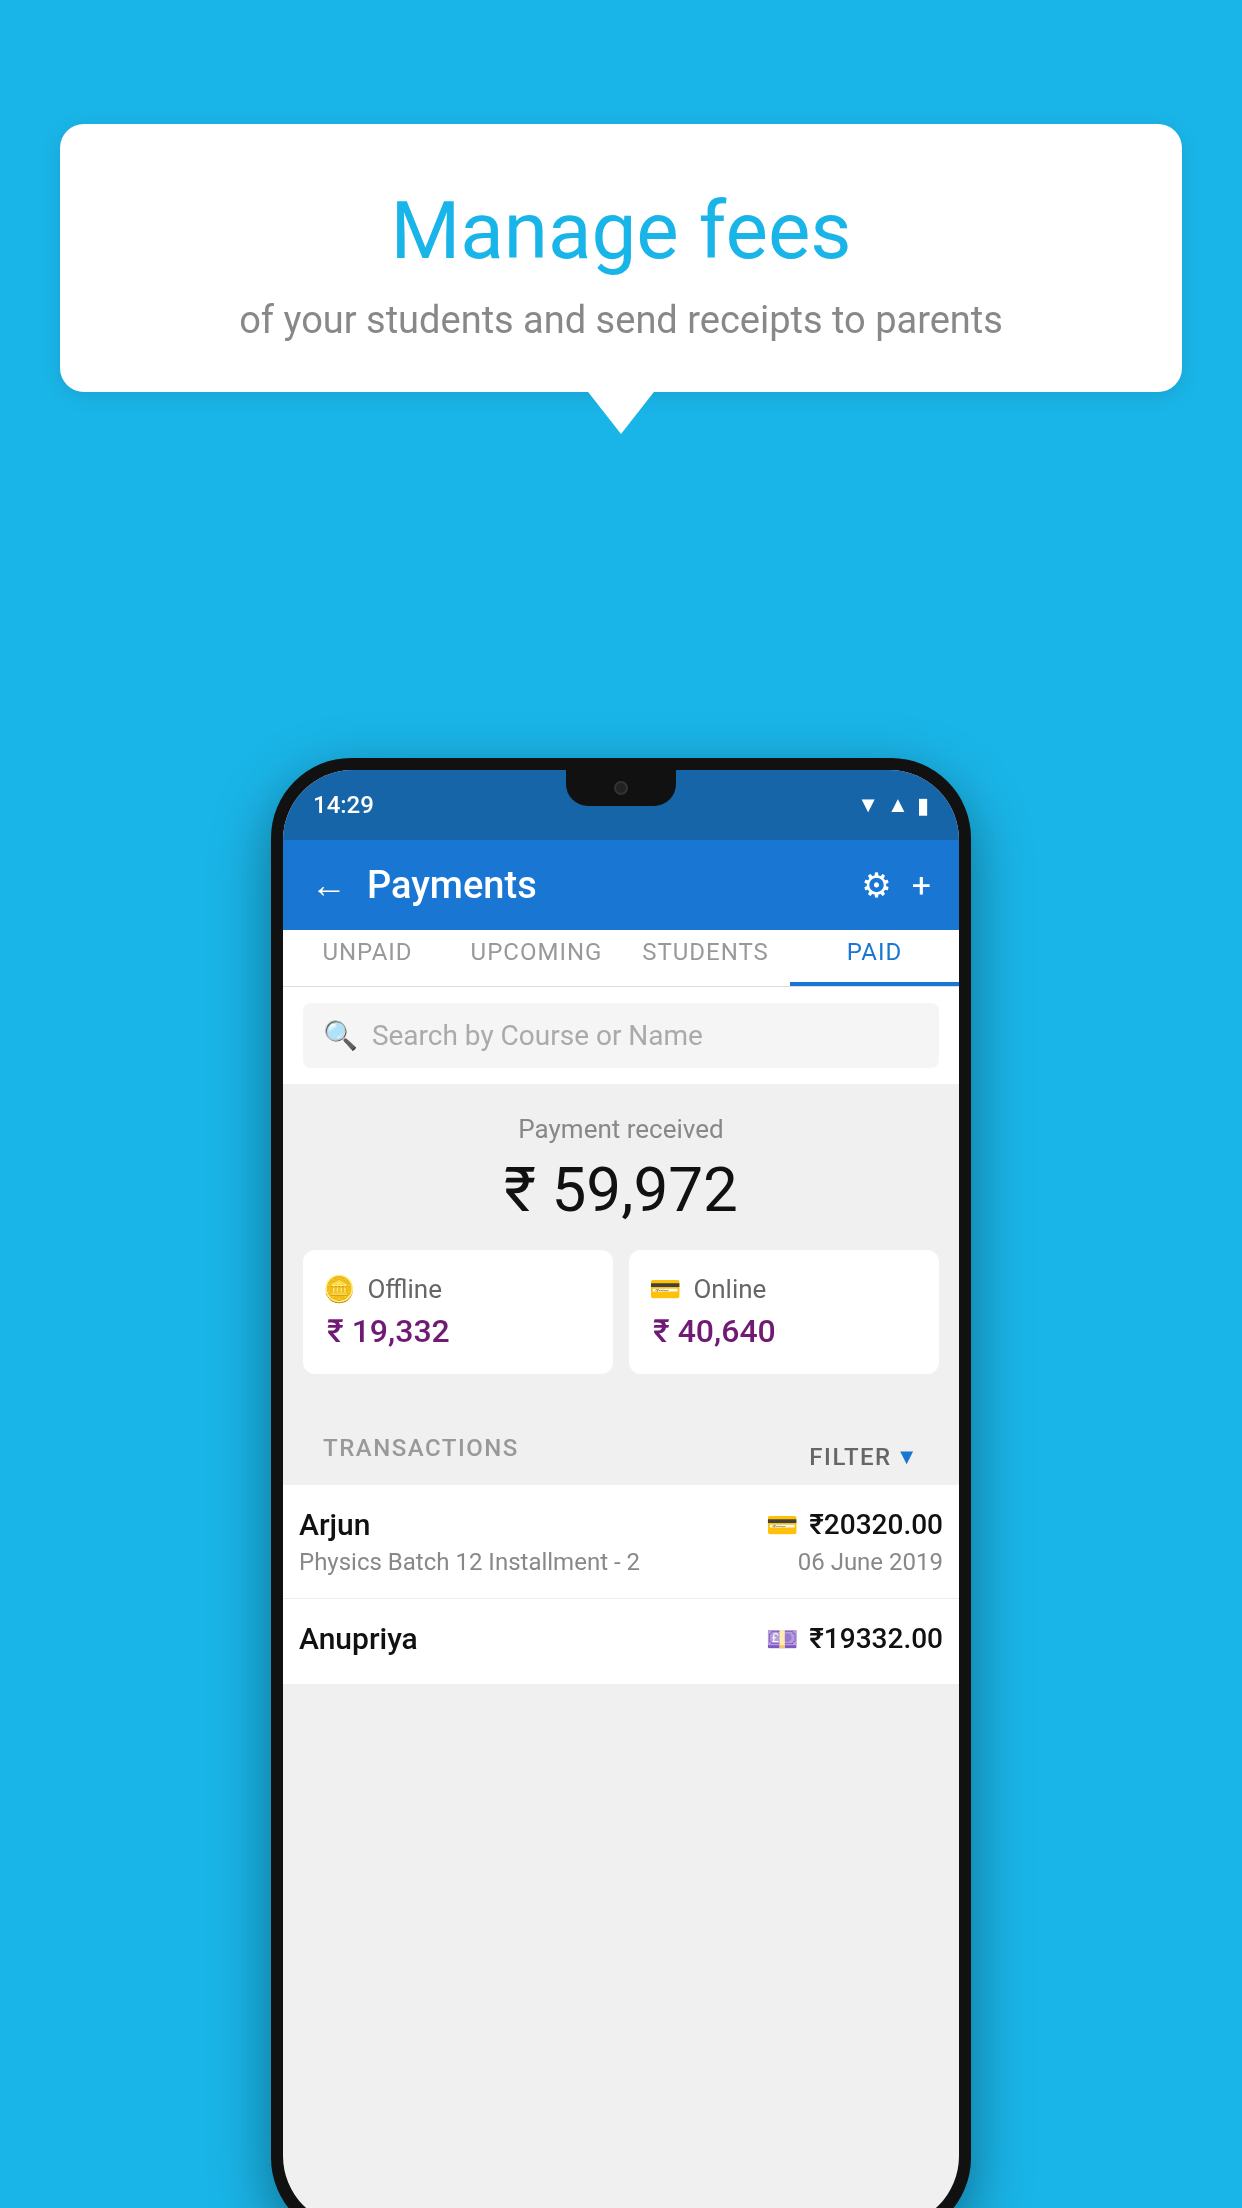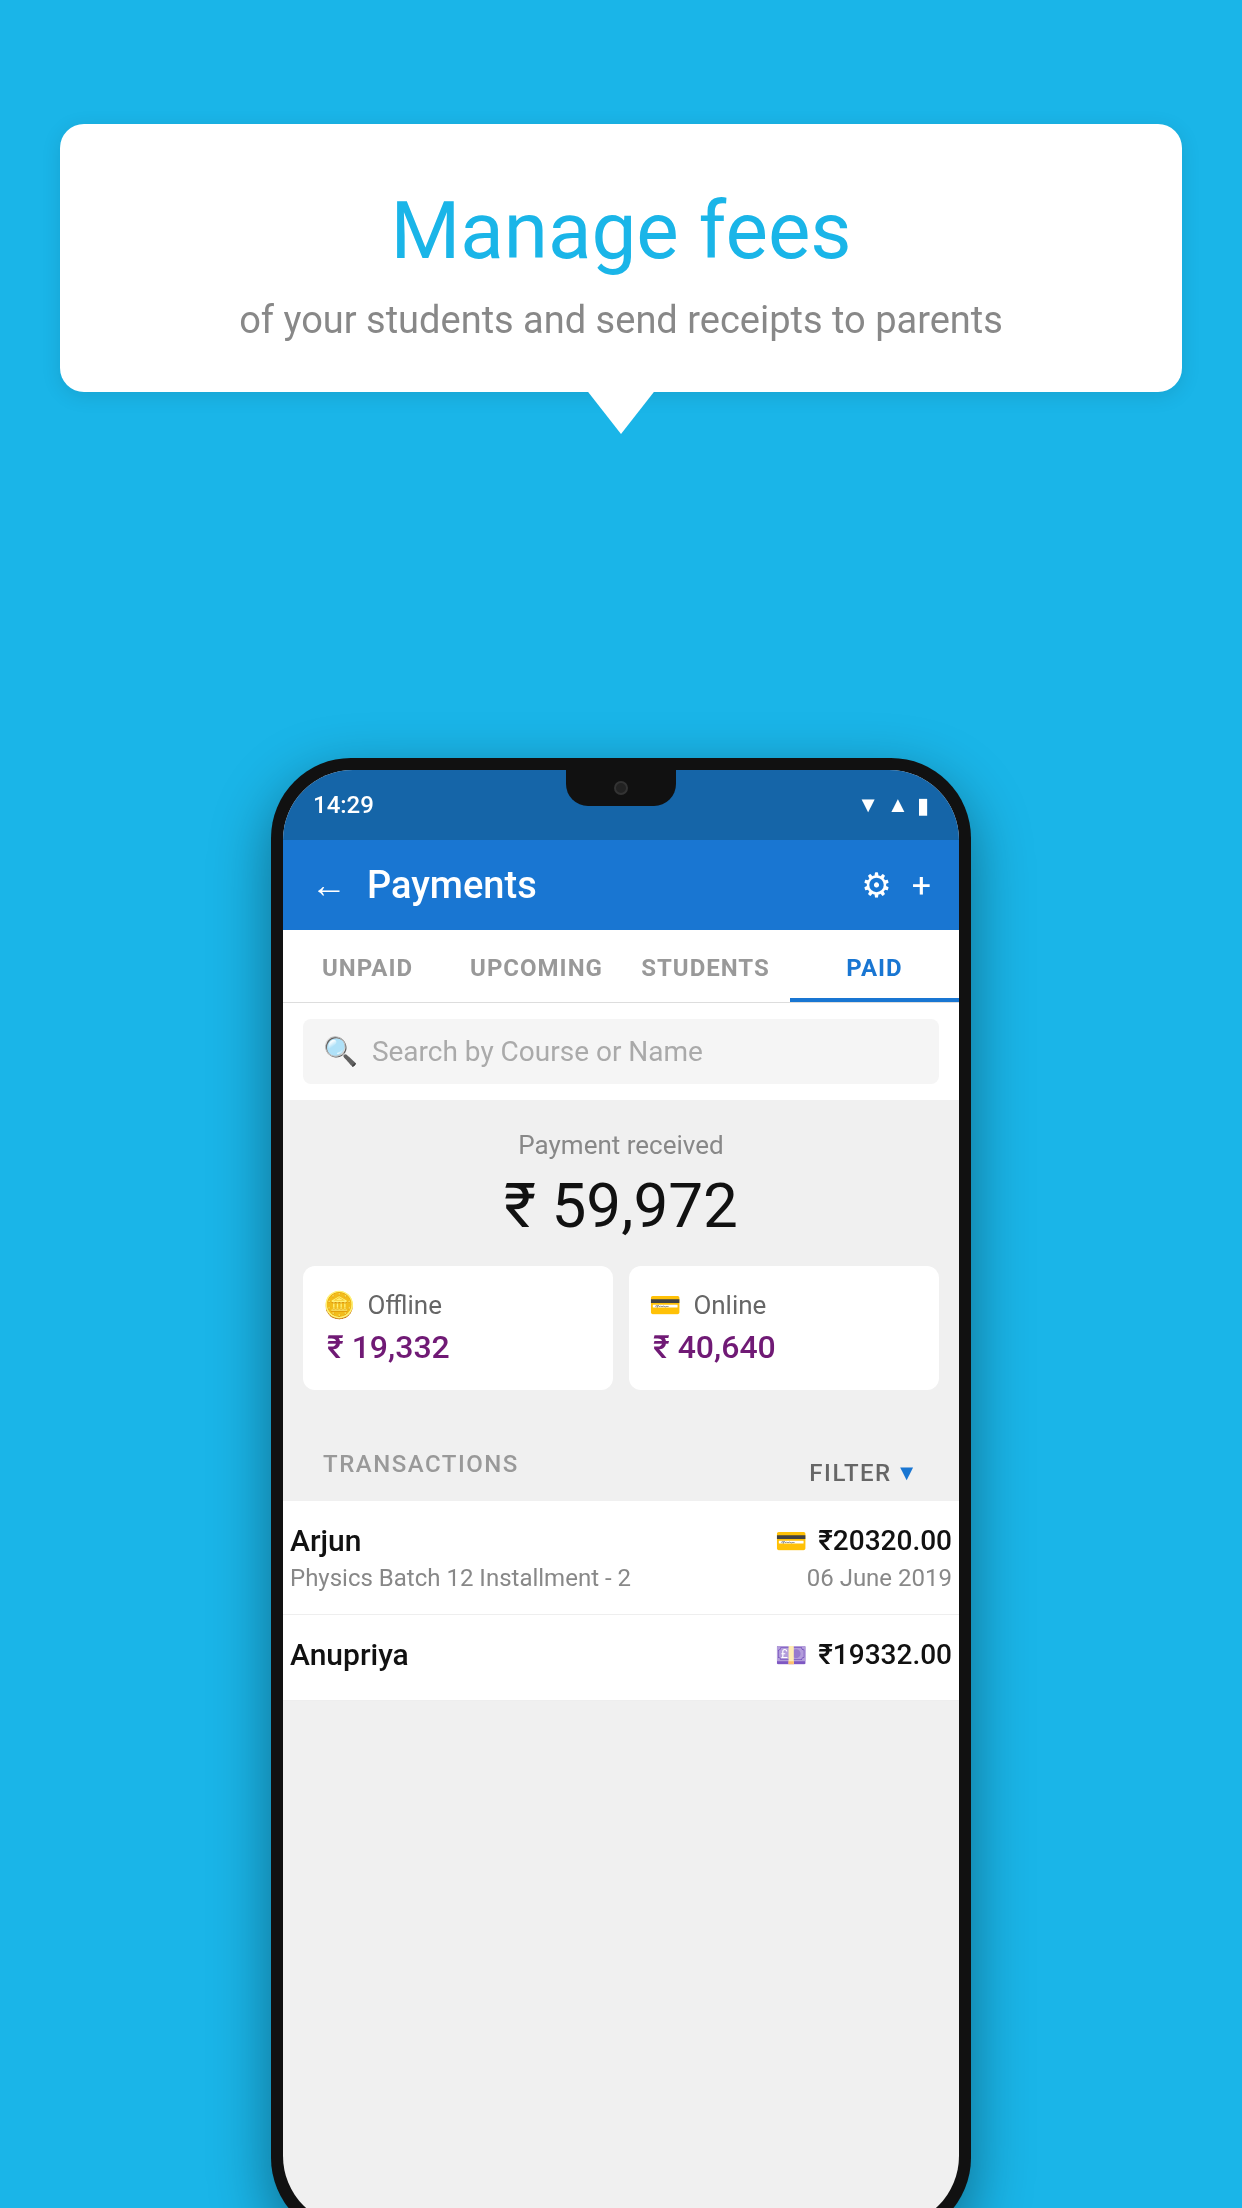--- a/index.html
+++ b/index.html
@@ -163,23 +163,23 @@
     
     .tabs-bar {
       background: white;
       display: flex;
       border-bottom: 1px solid #ddd;
     }
 
     .tab-item {
       flex: 1;
       text-align: center;
-      padding: 24px 0 20px;
-      font-size: 24px;
-      font-weight: 700;
+      padding: 8px 0 20px;
+      font-size: 24px;
+      font-weight: 400;
       color: #999;
       cursor: pointer;
       position: relative;
       letter-spacing: 1px;
     }
 
     .tab-item.active {
       color: #1976d2;
     }
 
@@ -305,21 +305,21 @@
     }
 
     .filter-triangle {
       color: #1976d2;
       font-size: 22px;
     }
 
     
     .transaction-row {
       background: white;
-      padding: 22px 7px;
+      padding: 22px 16px;
       border-bottom: 1px solid #eee;
     }
 
     .transaction-top {
       display: flex;
       justify-content: space-between;
       align-items: center;
       margin-bottom: 6px;
     }
 

